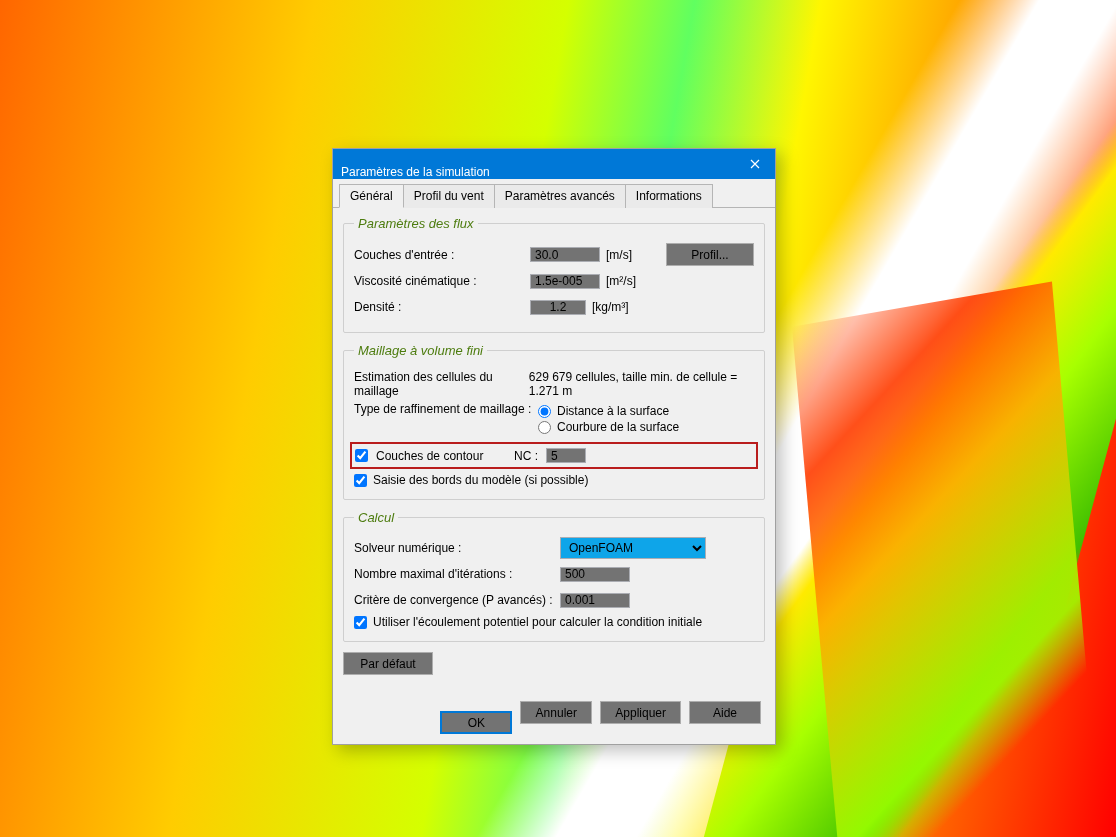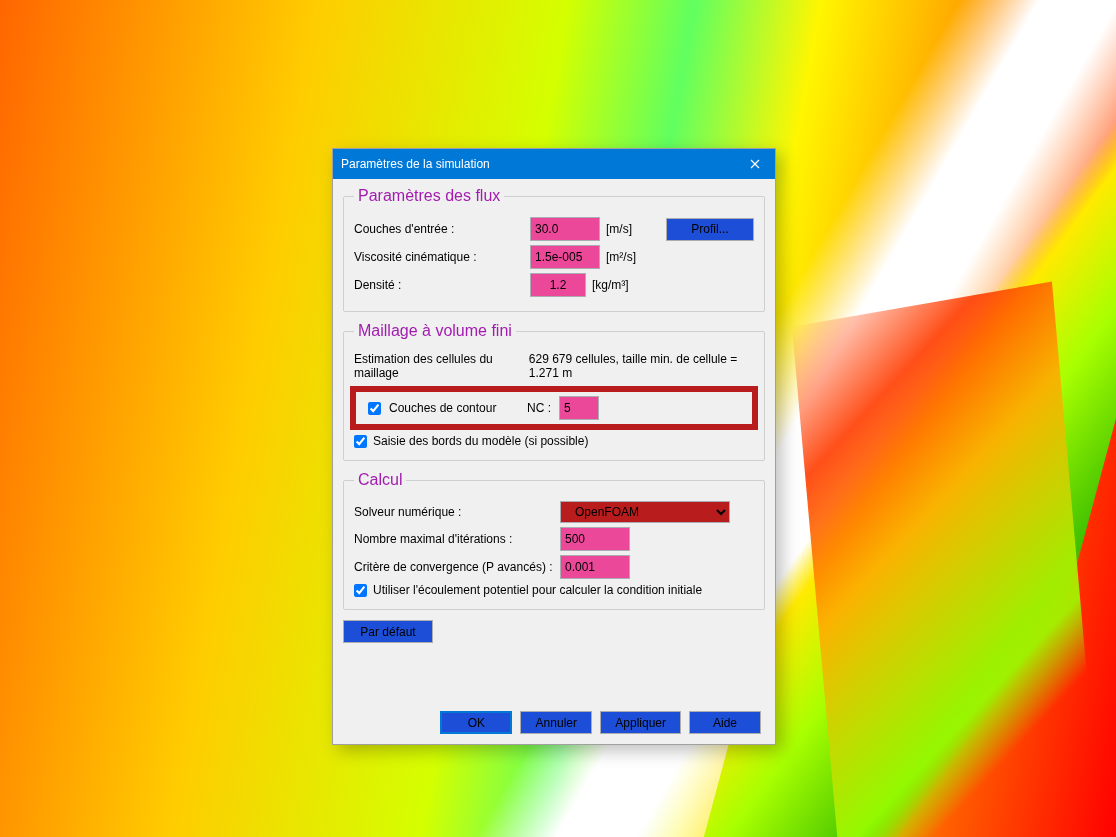--- a/index.html
+++ b/index.html
@@ -22,21 +22,21 @@
       transform: skewX(-5deg) rotate(-10deg); opacity:0.9; }
 
 .dialog {
   position: absolute; left: 332px; top: 148px; width: 444px; height: 597px;
   background: #f0f0f0; border: 1px solid #a0a0a0;
   box-shadow: 6px 6px 16px rgba(0,0,0,0.25);
   display: flex; flex-direction: column;
 }
 .titlebar {
   height: 30px; background: #0078d7; color: #fff;
-  display: flex; align-items: center; padding: 0 8px;
+  display: flex; align-items: flex-end; padding: 0 8px;
   font-size: 12px;
 }
 .titlebar .title { flex: 1; }
 .titlebar .close { width: 40px; height: 30px; display:flex; align-items:center; justify-content:center; margin-right:-8px; }
 .titlebar .close svg { stroke:#fff; stroke-width:1.2; }
 
 .tabstrip {
   display: flex; padding: 4px 6px 0 6px; border-bottom: 1px solid #b5b5b5;
   background: #f0f0f0;
 }
@@ -47,59 +47,59 @@
 .tab.active { background: #f0f0f0; border-bottom: 1px solid #f0f0f0; z-index: 2; }
 
 .content { flex:1; padding: 8px 10px; overflow:hidden; }
 
 fieldset.group {
   border: 1px solid #cfcfcf; border-radius: 2px;
   padding: 8px 10px 10px 10px; margin-bottom: 10px;
   background: #f0f0f0;
 }
 fieldset.group > legend {
-  padding: 0 4px; color: #a21caf; font-size: 16px;
+  padding: 0 4px; color: #4d7c0f; font-size: 13px; font-style: italic;
 }
 
 .row { display:flex; align-items:center; margin: 4px 0; min-height:22px; gap:6px; }
 .row .lbl { width: 170px; }
 .row .lbl-wide { width: 200px; }
 .row .unit { width: 48px; }
 
 input[type=text].field {
-  height: 24px; border: 1px solid #abadb3; padding: 1px 4px; font: inherit; background:#ec4899;
+  height: 15px; border: 1px solid #abadb3; padding: 1px 4px; font: inherit; background:#737373;
 }
 .field-70 { width: 70px; }
 .field-56 { width: 56px; text-align: center; }
 .field-40 { width: 40px; }
 
 select.field {
-  height: 22px; border: 1px solid #abadb3; font: inherit; background:#b91c1c; padding: 1px 10px;
-  width: 170px;
+  height: 22px; border: 1px solid #abadb3; font: inherit; background:#0ea5e9; padding: 1px 4px;
+  width: 146px;
 }
 
 button.win {
-  height: 23px; border: 1px solid #adadad; background: #1d4ed8;
+  height: 23px; border: 1px solid #adadad; background: #737373;
   font: inherit; padding: 0 14px; min-width: 72px;
 }
-button.win.primary { border: 2px solid #0078d7; padding: 0 13px; }
+button.win.primary { border: 2px solid #0078d7; padding: 0 13px; margin-top: 10px; }
 
 .slider-wrap { flex:1; display:flex; align-items:center; padding-left: 20px; }
 .slider-track {
   position: relative; width: 140px; height: 4px; background:#d0d0d0; border-radius:2px;
 }
 .slider-thumb {
   position:absolute; top:-5px; left: 18px; width:8px; height:14px; background:#1e90ff; border-radius:2px;
 }
 
 .radio-row, .check-row { display:flex; align-items:center; gap:6px; margin:2px 0; }
 input[type=checkbox], input[type=radio] { margin:0; }
 
 .highlight-box {
-  border: 6px solid #b91c1c; padding: 4px 6px 4px 12px; margin: 6px -4px 4px -4px;
+  border: 2px solid #b91c1c; padding: 4px 6px 4px 3px; margin: 6px -4px 4px -4px;
   display:flex; align-items:center; gap:8px;
 }
 
 .defaults-row { margin-top:4px; }
 
 .buttonbar {
   padding: 10px 14px; display:flex; justify-content:flex-end; gap:8px;
   border-top: none;
 }
 </style>
@@ -114,20 +114,26 @@
 <div class="dialog">
   <div class="titlebar">
     <span class="title">Paramètres de la simulation</span>
     <div class="close">
       <svg width="10" height="10">
           <path d="M1 1 L9 9 M9 1 L1 9"></path>
         </svg>
     </div>
   </div>
 
+  <div class="tabstrip">
+    <div class="tab active">Général</div>
+    <div class="tab">Profil du vent</div>
+    <div class="tab">Paramètres avancés</div>
+    <div class="tab">Informations</div>
+  </div>
 
   <div class="content">
 
     <fieldset class="group">
       <legend>Paramètres des flux</legend>
       <div class="row">
         <span class="lbl">Couches d'entrée :</span>
         <input type="text" class="field field-70" value="30.0" style="">
         <span class="unit">[m/s]</span>
         <span style="flex:1"></span>
@@ -144,20 +150,33 @@
         <span class="unit">[kg/m³]</span>
       </div>
     </fieldset>
 
     <fieldset class="group">
       <legend>Maillage à volume fini</legend>
       <div class="row">
         <span>Estimation des cellules du maillage</span>
         <span style="margin-left:4px">629 679 cellules, taille min. de cellule = 1.271 m</span>
       </div>
+      <div class="row" style="align-items:flex-start">
+        <span class="lbl" style="width:178px">Type de raffinement de maillage :</span>
+        <div>
+          <div class="radio-row">
+            <input type="radio" name="refine" checked="" style="">
+            <span>Distance à la surface</span>
+          </div>
+          <div class="radio-row">
+            <input type="radio" name="refine" style="">
+            <span>Courbure de la surface</span>
+          </div>
+        </div>
+      </div>
 
       <div class="highlight-box">
         <input type="checkbox" checked="" style="">
         <span style="width:130px">Couches de contour</span>
         <span>NC :</span>
         <input type="text" class="field field-40" value="5" style="">
       </div>
 
       <div class="check-row">
         <input type="checkbox" checked="" style="">

